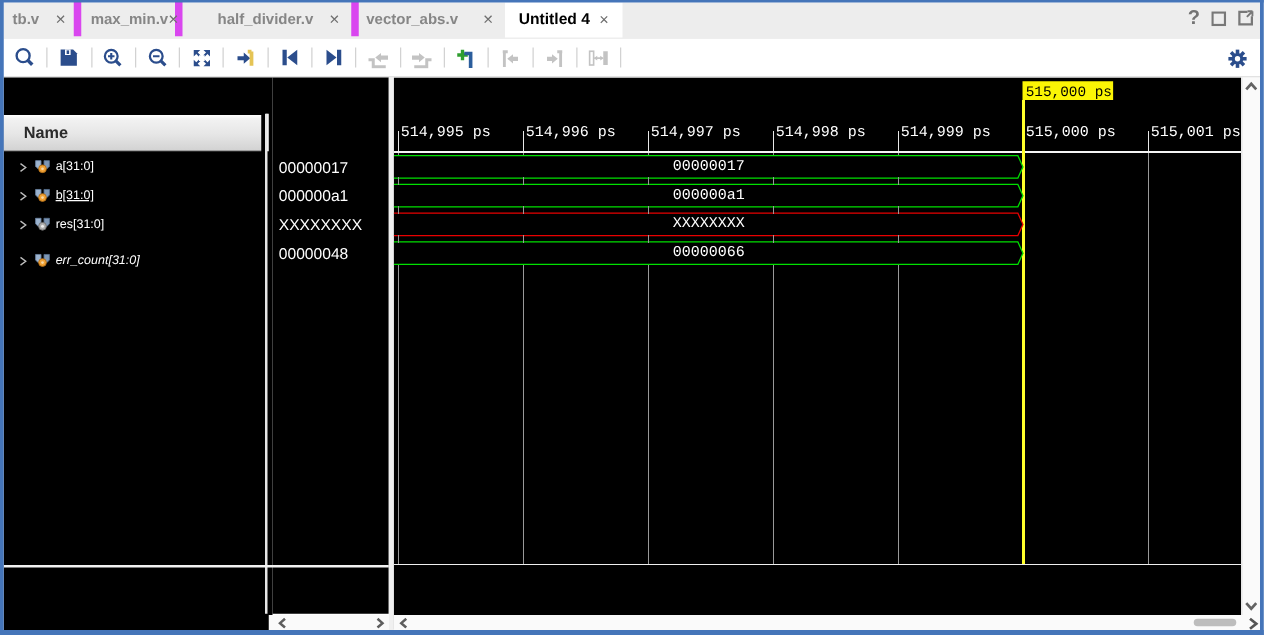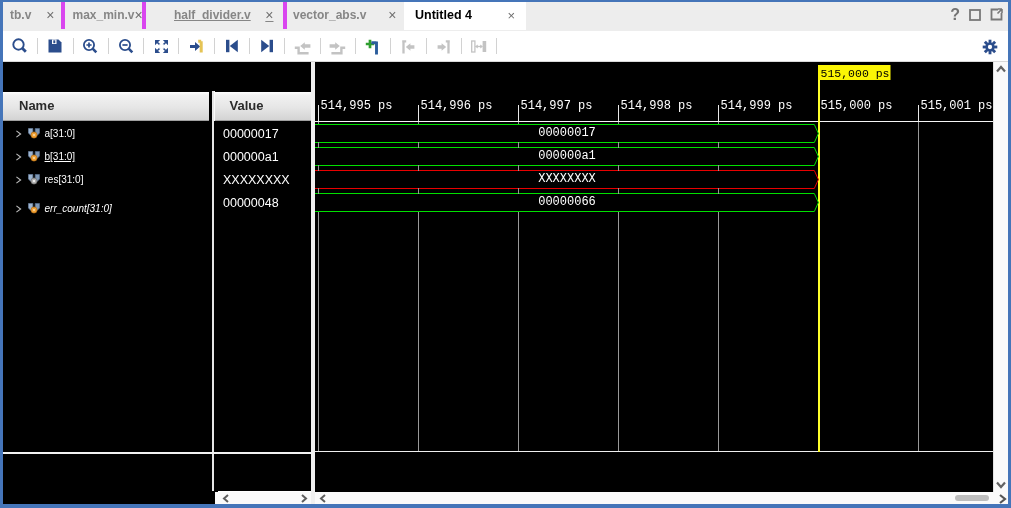--- a/index.html
+++ b/index.html
@@ -6,23 +6,23 @@
   body{width:1011px;height:508px;overflow:hidden;font-family:"Liberation Sans",sans-serif;}
   #win{position:relative;width:1011px;height:508px;background:#fff;}
   .abs{position:absolute;}
   
   #btop{left:0;top:0;width:1011px;height:2px;background:#4575b9;}
   #bleft{left:0;top:0;width:2.5px;height:508px;background:#4575b9;}
   #bright{left:1007.5px;top:0;width:3.5px;height:508px;background:#4575b9;}
   #bbot{left:0;top:503.5px;width:1011px;height:4.5px;background:#4575b9;}
   
   #tabbar{left:2.5px;top:2px;width:1005px;height:29px;background:#ededed;border-bottom:1px solid #dcdcdc;}
-  .tab{position:absolute;top:0;height:29px;display:flex;align-items:center;justify-content:space-between;box-sizing:border-box;border-right:4px solid #d946ef;font-size:12px;font-weight:bold;color:#868686;}
+  .tab{position:absolute;top:0;height:29px;display:flex;align-items:center;justify-content:space-between;box-sizing:border-box;border-right:6px solid #d946ef;font-size:12px;font-weight:bold;color:#868686;}
   .tab .x{color:#6f6f6f;font-weight:normal;font-size:14px;}
-  #tabact{position:absolute;top:0;left:404px;width:122px;height:30px;background:#fff;display:flex;align-items:center;justify-content:space-between;box-sizing:border-box;padding:0 11px 0 11px;font-size:12.5px;font-weight:bold;color:#000;}
+  #tabact{position:absolute;top:0;left:404px;width:94px;height:30px;background:#fff;display:flex;align-items:center;justify-content:space-between;box-sizing:border-box;padding:0 11px 0 11px;font-size:12.5px;font-weight:bold;color:#000;}
   #tabact .x{color:#6e6e6e;font-weight:normal;font-size:13px;}
   #winbtns{position:absolute;top:0;right:8px;height:29px;display:flex;align-items:center;gap:9px;}
   
   #toolbar{left:2.5px;top:31px;width:1005px;height:30px;background:#fff;border-bottom:1px solid #d9d9d9;display:flex;align-items:center;}
   .tcell{width:34.3px;height:30px;display:flex;align-items:center;justify-content:center;flex:none;}
   .tsep{width:1px;height:16px;background:#d2d2d2;flex:none;}
   #gear{position:absolute;left:982px;top:39px;}
   
   #namepanel{left:2.5px;top:62px;width:209px;height:441.5px;background:#000;}
   #splitblack{left:211.5px;top:62px;width:6px;height:441.5px;background:#000;}
@@ -45,21 +45,21 @@
   #wavesb{left:315px;top:491.5px;width:692.5px;height:12px;background:#fafafa;}
   #wavethumb{left:955px;top:495px;width:34px;height:6px;background:#bdbdbd;border-radius:3px;}
 </style>
 </head>
 <body>
 <div id="win">
 
   <div id="tabbar" class="abs"></div>
   <div class="tab" style="left:2.5px;width:62px;padding:0 6px 0 7.5px;">tb.v<span class="x">×</span></div>
   <div class="tab" style="left:64.5px;width:81px;padding:0 9px 0 8px;">max_min.v<span class="x">×</span></div>
-  <div class="tab" style="left:166px;width:120.5px;padding:0 9px 0 8px;text-decoration:underline;">half_divider.v<span class="x">×</span></div>
+  <div class="tab" style="left:166px;width:120.5px;padding:0 9px 0 8px;">half_divider.v<span class="x">×</span></div>
   <div class="tab" style="left:286.5px;width:123px;padding:0 9px 0 6.5px;">vector_abs.v<span class="x">×</span></div>
   <div id="tabact">Untitled 4<span class="x">×</span></div>
   <div id="winbtns">
     <span style="color:#737373;font-size:16px;font-weight:bold;">?</span>
     <svg width="12" height="12" viewBox="0 0 12 12">
         <rect x="1" y="1" width="10" height="10" fill="none" stroke="#787878" stroke-width="1.8"></rect>
       </svg>
     <svg width="13" height="13" viewBox="0 0 13 13">
         <path d="M11.5,5 V11.5 H1.5 V1.5 H8" fill="none" stroke="#787878" stroke-width="1.8"></path>
         <path d="M7.5,5.5 L12,1 M12,1 h-4 M12,1 v4" stroke="#787878" stroke-width="1.6" fill="none"></path>
@@ -199,21 +199,20 @@
     </svg>
   </div>
 
   <div id="namepanel" class="abs"></div>
   <div id="splitblack" class="abs"></div>
   <div id="valpanel" class="abs"></div>
   <div id="sash" class="abs"></div>
   <div id="hdrgap" class="abs"></div>
   <div id="hdrname" class="hdr abs">Name</div>
   <div id="hdrsash" class="abs"></div>
-  <div id="hdrval" class="hdr abs">Value</div>
   <div id="splitline" class="abs"></div>
   <div id="nameline" class="abs"></div>
 
   <div class="row abs" style="top:122px;">
     <svg class="chev" width="7" height="8" viewBox="0 0 7 8">
         <path d="M1.4,0.9 L5.6,4 L1.4,7.1" fill="none" stroke="#bdbdbd" stroke-width="1.1"></path>
       </svg>
     <svg class="sig" width="12" height="11" viewBox="0 0 12 11">
         <polygon points="0.5,0.5 4.8,0.5 4.8,5 2.6,7.2 0.5,5" fill="#9db4cf" stroke="#6a82a2" stroke-width="0.7"></polygon>
         <polygon points="11.5,0.5 7.2,0.5 7.2,5 9.4,7.2 11.5,5" fill="#7e97b5" stroke="#566e8e" stroke-width="0.7"></polygon>

